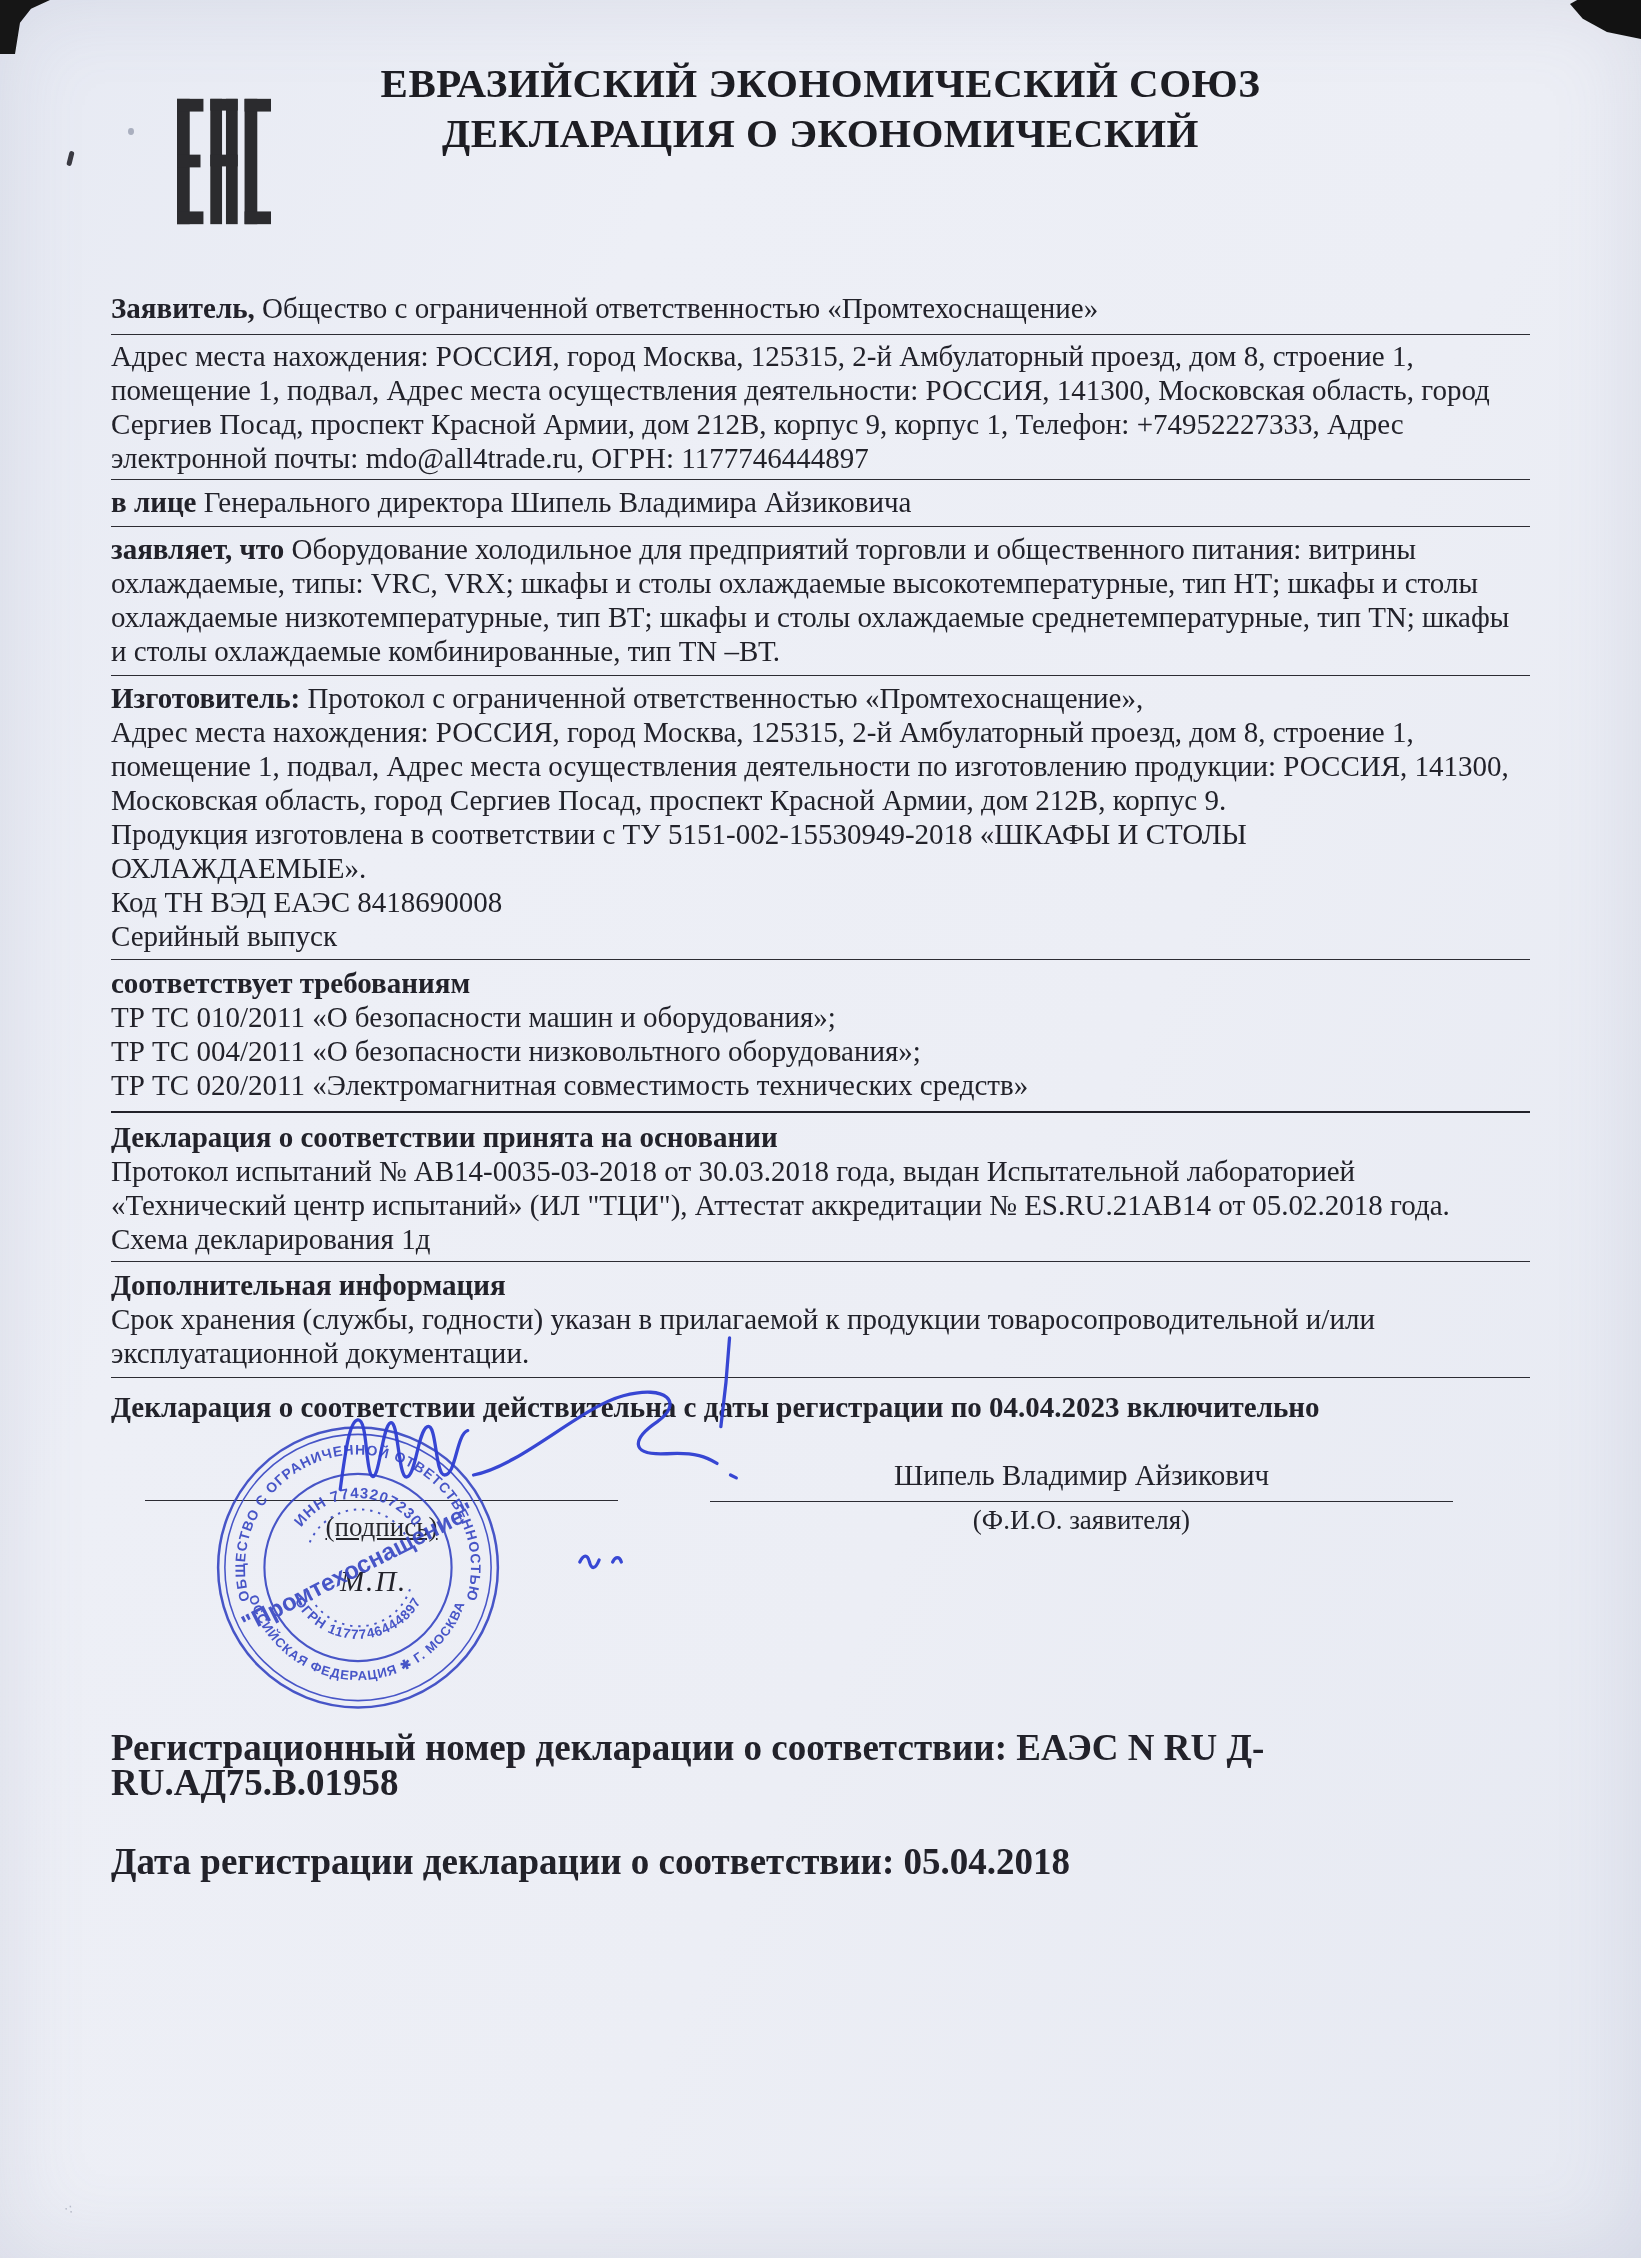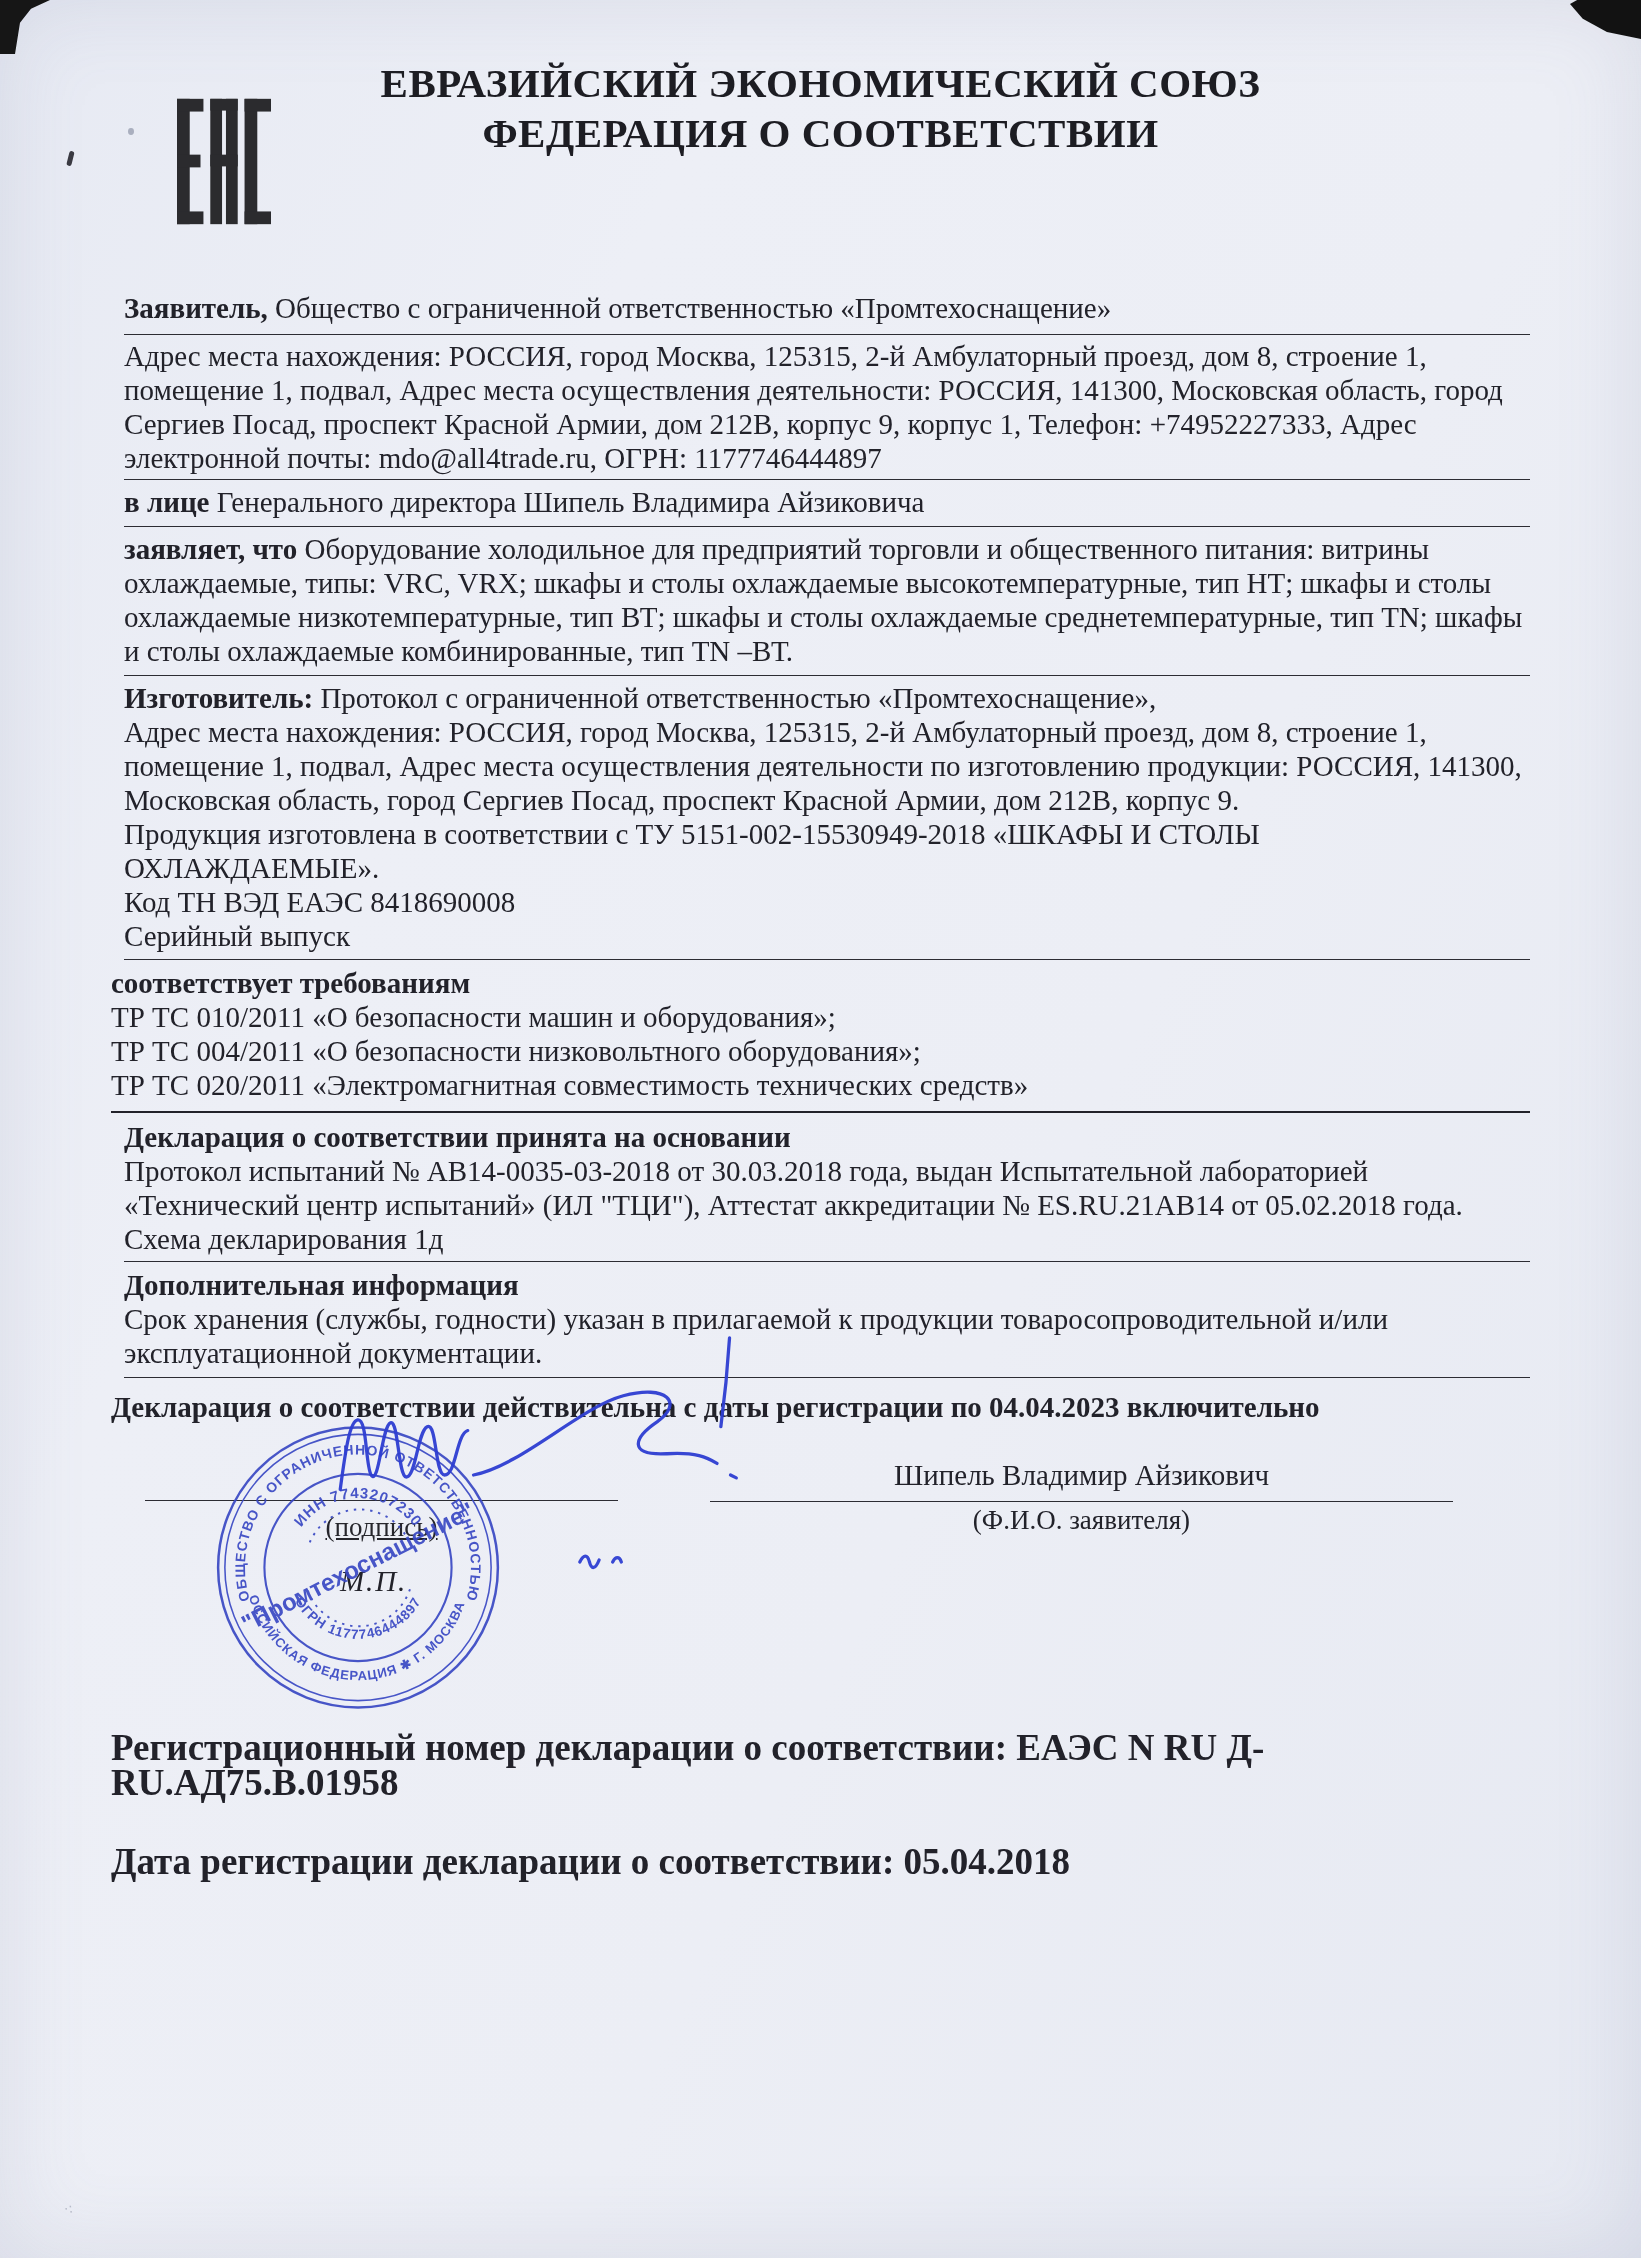--- a/index.html
+++ b/index.html
@@ -13,21 +13,21 @@
     background:linear-gradient(115deg,#e7eaf3 0%,#edeff6 28%,#eceef5 60%,#e6e9f2 100%);
     box-shadow:inset 0 0 87px rgba(110,120,155,.16);
     color:#22222a;
   }
   .content{position:relative;width:1419px;margin-left:111px;}
   
   .titles{padding-top:58px;text-align:center;font-weight:bold;font-size:41px;line-height:50px;letter-spacing:0.5px;color:#1d1d23;}
   .eac-logo{position:absolute;left:177px;top:98px;width:94px;height:127px;}
   
   .sec{font-size:29px;line-height:34px;}
-  .ruled{border-bottom:1.9px solid #2c2c33;margin-left:13px;}
+  .ruled{border-bottom:1.9px solid #2c2c33;}
   .ruled-thick{border-bottom:2.9px solid #22222a;}
   .lbl{font-weight:bold;}
   .sec p{margin:0;}
   .sec-applicant{margin-top:133px;padding-bottom:8.7px;}
   .sec-address{padding-top:3.9px;padding-bottom:4.8px;}
   .sec-inperson{padding-top:4.8px;padding-bottom:6.8px;}
   .sec-declares{padding-top:4.8px;padding-bottom:6.8px;}
   .sec-manufacturer{padding-top:5.8px;padding-bottom:5.8px;}
   .sec-compliance{padding-top:5.8px;padding-bottom:8.7px;}
   .sec-basis{padding-top:7.7px;padding-bottom:4.8px;}
@@ -86,21 +86,21 @@
         <rect x="69" y="0" width="27" height="13"></rect>
         <rect x="69" y="115" width="27" height="13"></rect>
       </g>
     </svg>
   </div>
 
   <div class="content">
 
     <div class="titles">
       <div>ЕВРАЗИЙСКИЙ ЭКОНОМИЧЕСКИЙ СОЮЗ</div>
-      <div>ФЕДЕРАЦИЯ О СООТВЕТСТВИИ</div>
+      <div>ДЕКЛАРАЦИЯ О ЭКОНОМИЧЕСКИЙ</div>
     </div>
 
     <div class="sec sec-applicant ruled">
       <p><span class="lbl">Заявитель,</span>
       <span>Общество с ограниченной ответственностью «Промтехоснащение»</span></p>
     </div>
 
     <div class="sec sec-address ruled">
       <p>Адрес места нахождения: РОССИЯ, город Москва, 125315, 2-й Амбулаторный проезд, дом 8, строение 1, помещение 1, подвал, Адрес места осуществления деятельности: РОССИЯ, 141300, Московская область, город Сергиев Посад, проспект Красной Армии, дом 212В, корпус 9, корпус 1, Телефон: +74952227333, Адрес электронной почты: mdo@all4trade.ru, ОГРН: 1177746444897</p>
     </div>

